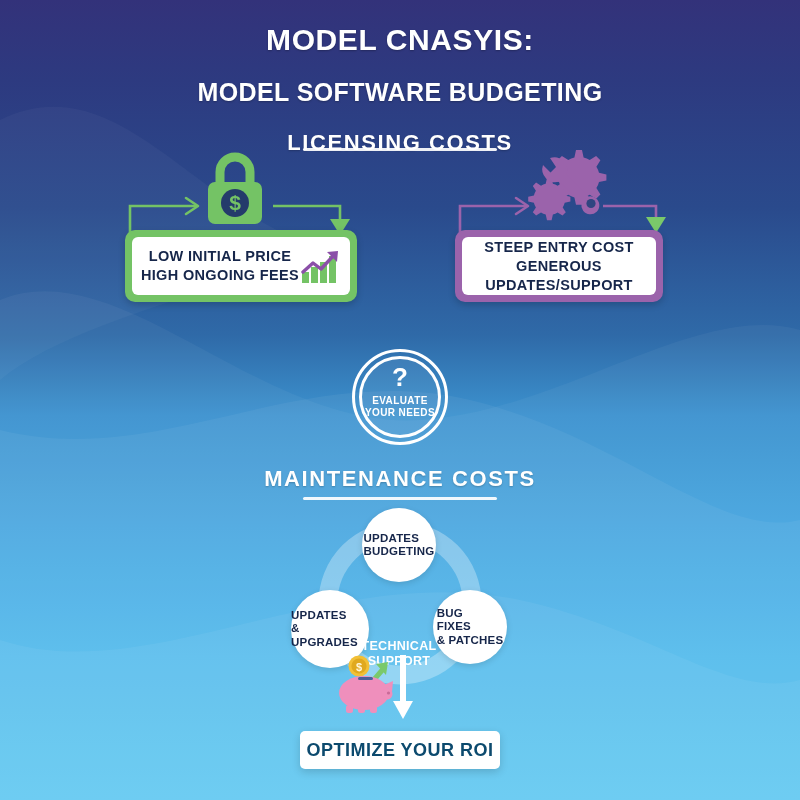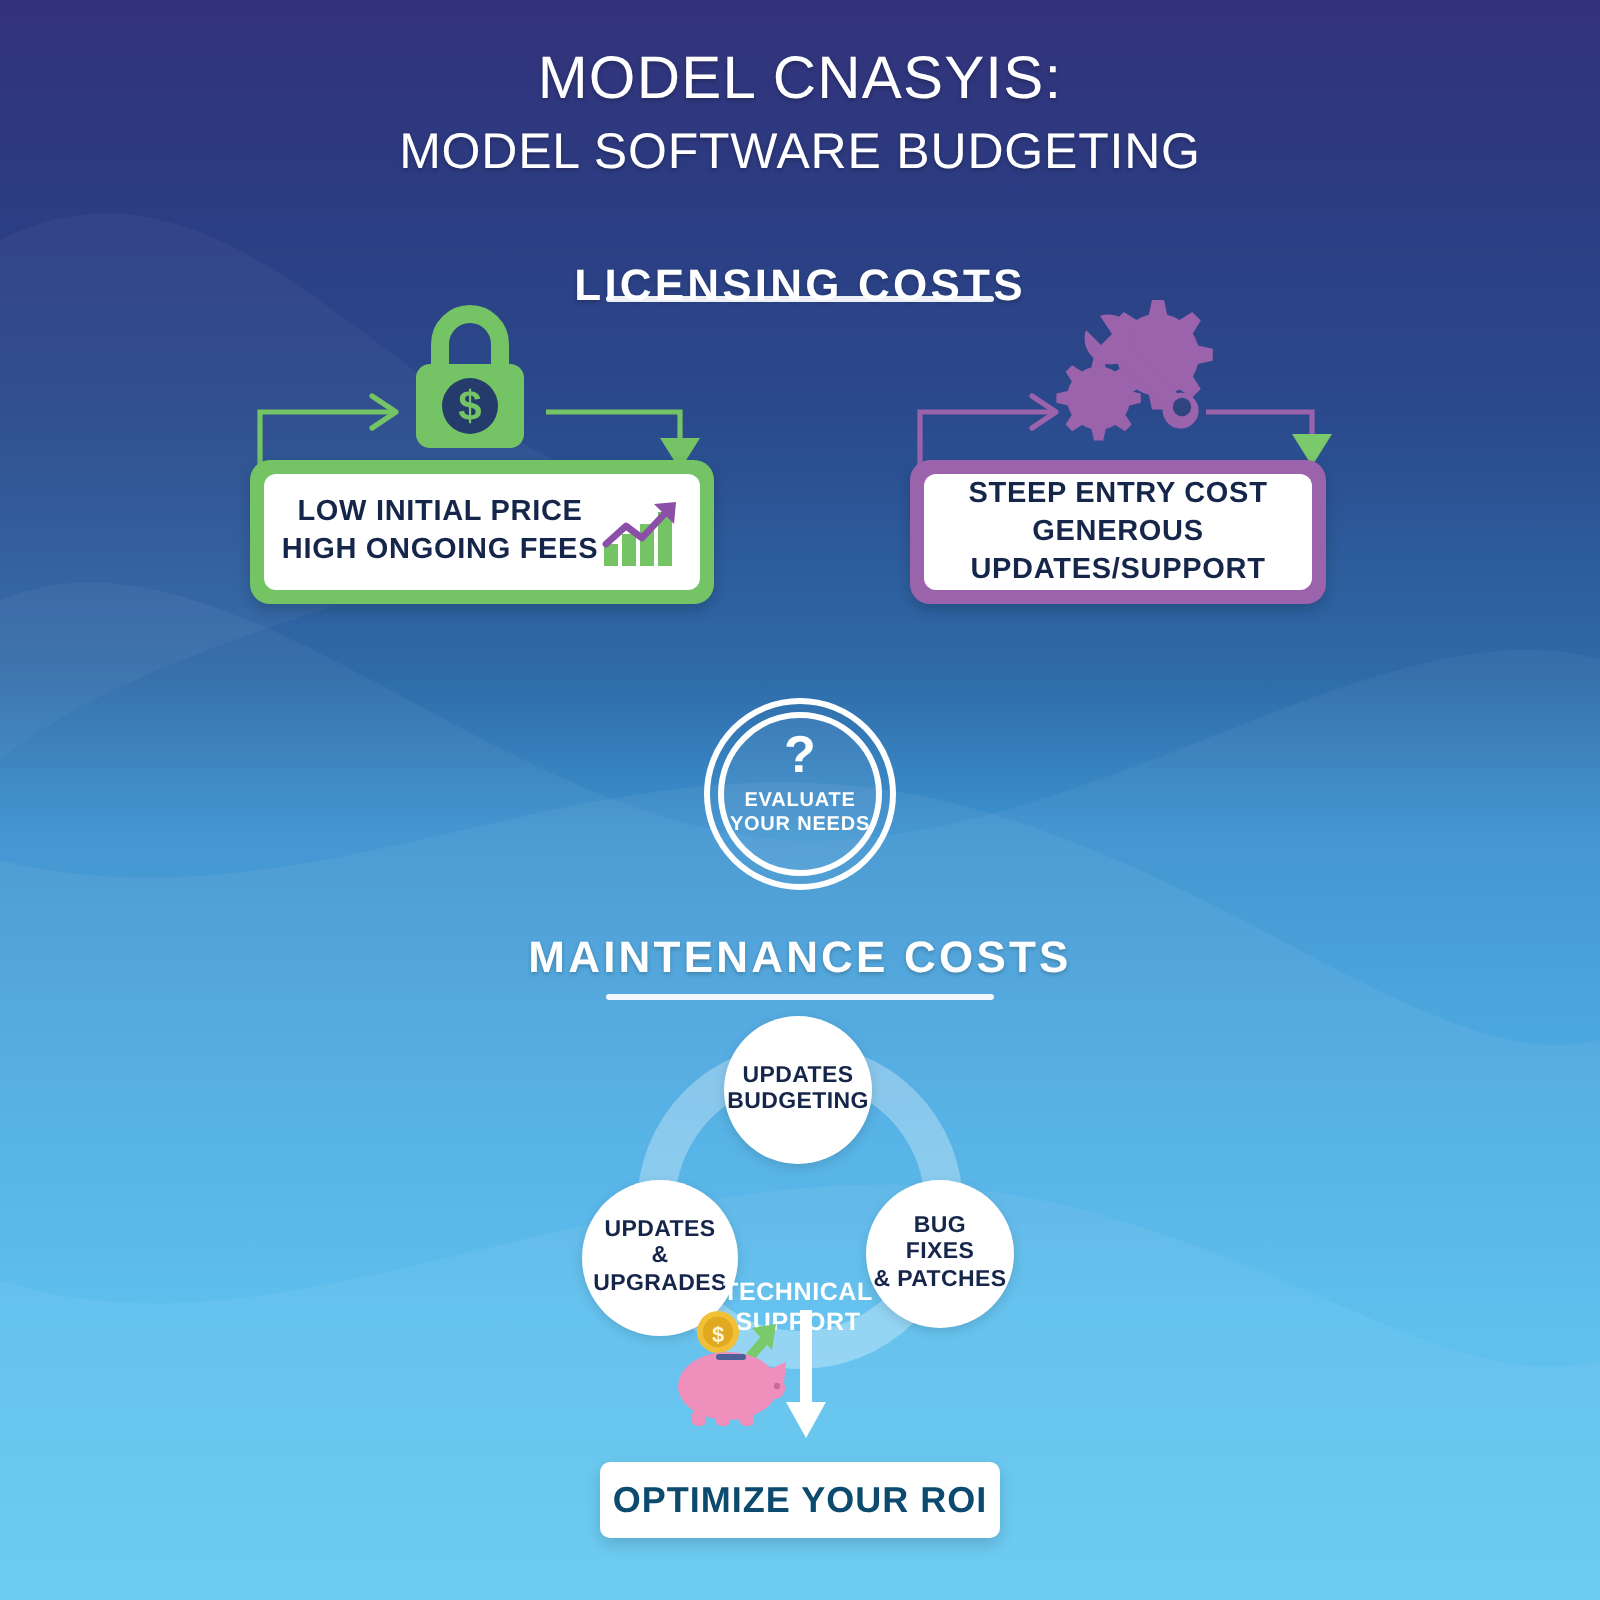--- a/index.html
+++ b/index.html
@@ -22,25 +22,25 @@
         #46a6e0 66%,
         #4fb9ec 82%,
         #57c6f2 100%);
   }
   .bg-wave { position: absolute; left: 0; top: 0; width: 800px; height: 800px; pointer-events: none; }
 
   
   .main-title {
     position: absolute; left: 0; top: 22px; width: 800px;
     text-align: center; color: #ffffff;
-    font-size: 30px; font-weight: normal; letter-spacing: 0.6px;
+    font-size: 30px; font-weight: bold; letter-spacing: 0.6px;
     line-height: 36px;
     text-shadow: 0 1px 2px rgba(0,0,0,0.25);
   }
-  .main-title .sub { display: block; font-size: 25px; letter-spacing: 0.4px; }
+  .main-title .sub { display: block; font-size: 25px; letter-spacing: 0.4px; margin-top: 16px; }
 
   .section-head {
     position: absolute; width: 800px; left: 0;
     text-align: center; color: #ffffff;
     font-size: 22px; font-weight: bold; letter-spacing: 1.6px;
     text-shadow: 0 1px 2px rgba(0,0,0,0.22);
   }
   .section-rule {
     position: absolute; height: 3px; background: #ffffff; border-radius: 2px;
     opacity: 0.92;
@@ -107,21 +107,21 @@
 
   
   #maint-ring { position: absolute; left: 300px; top: 508px; }
   .bubble {
     position: absolute; border-radius: 50%; background: #ffffff;
     display: flex; align-items: center; justify-content: center;
     box-shadow: 0 2px 6px rgba(0,0,0,0.13);
   }
   .bubble span {
     color: #16264a; font-size: 11.5px; font-weight: bold;
-    line-height: 13.5px; text-align: center; letter-spacing: 0.2px;
+    line-height: 13.5px; letter-spacing: 0.2px;
   }
   #bubble-top   { left: 362px; top: 508px; width: 74px; height: 74px; }
   #bubble-right { left: 433px; top: 590px; width: 74px; height: 74px; }
   #bubble-left  { left: 291px; top: 590px; width: 78px; height: 78px; }
 
   #tech-support {
     position: absolute; left: 345px; top: 639px; width: 108px;
     text-align: center; color: #ffffff;
     font-size: 12.5px; font-weight: bold; line-height: 15px; letter-spacing: 0.3px;
   }

